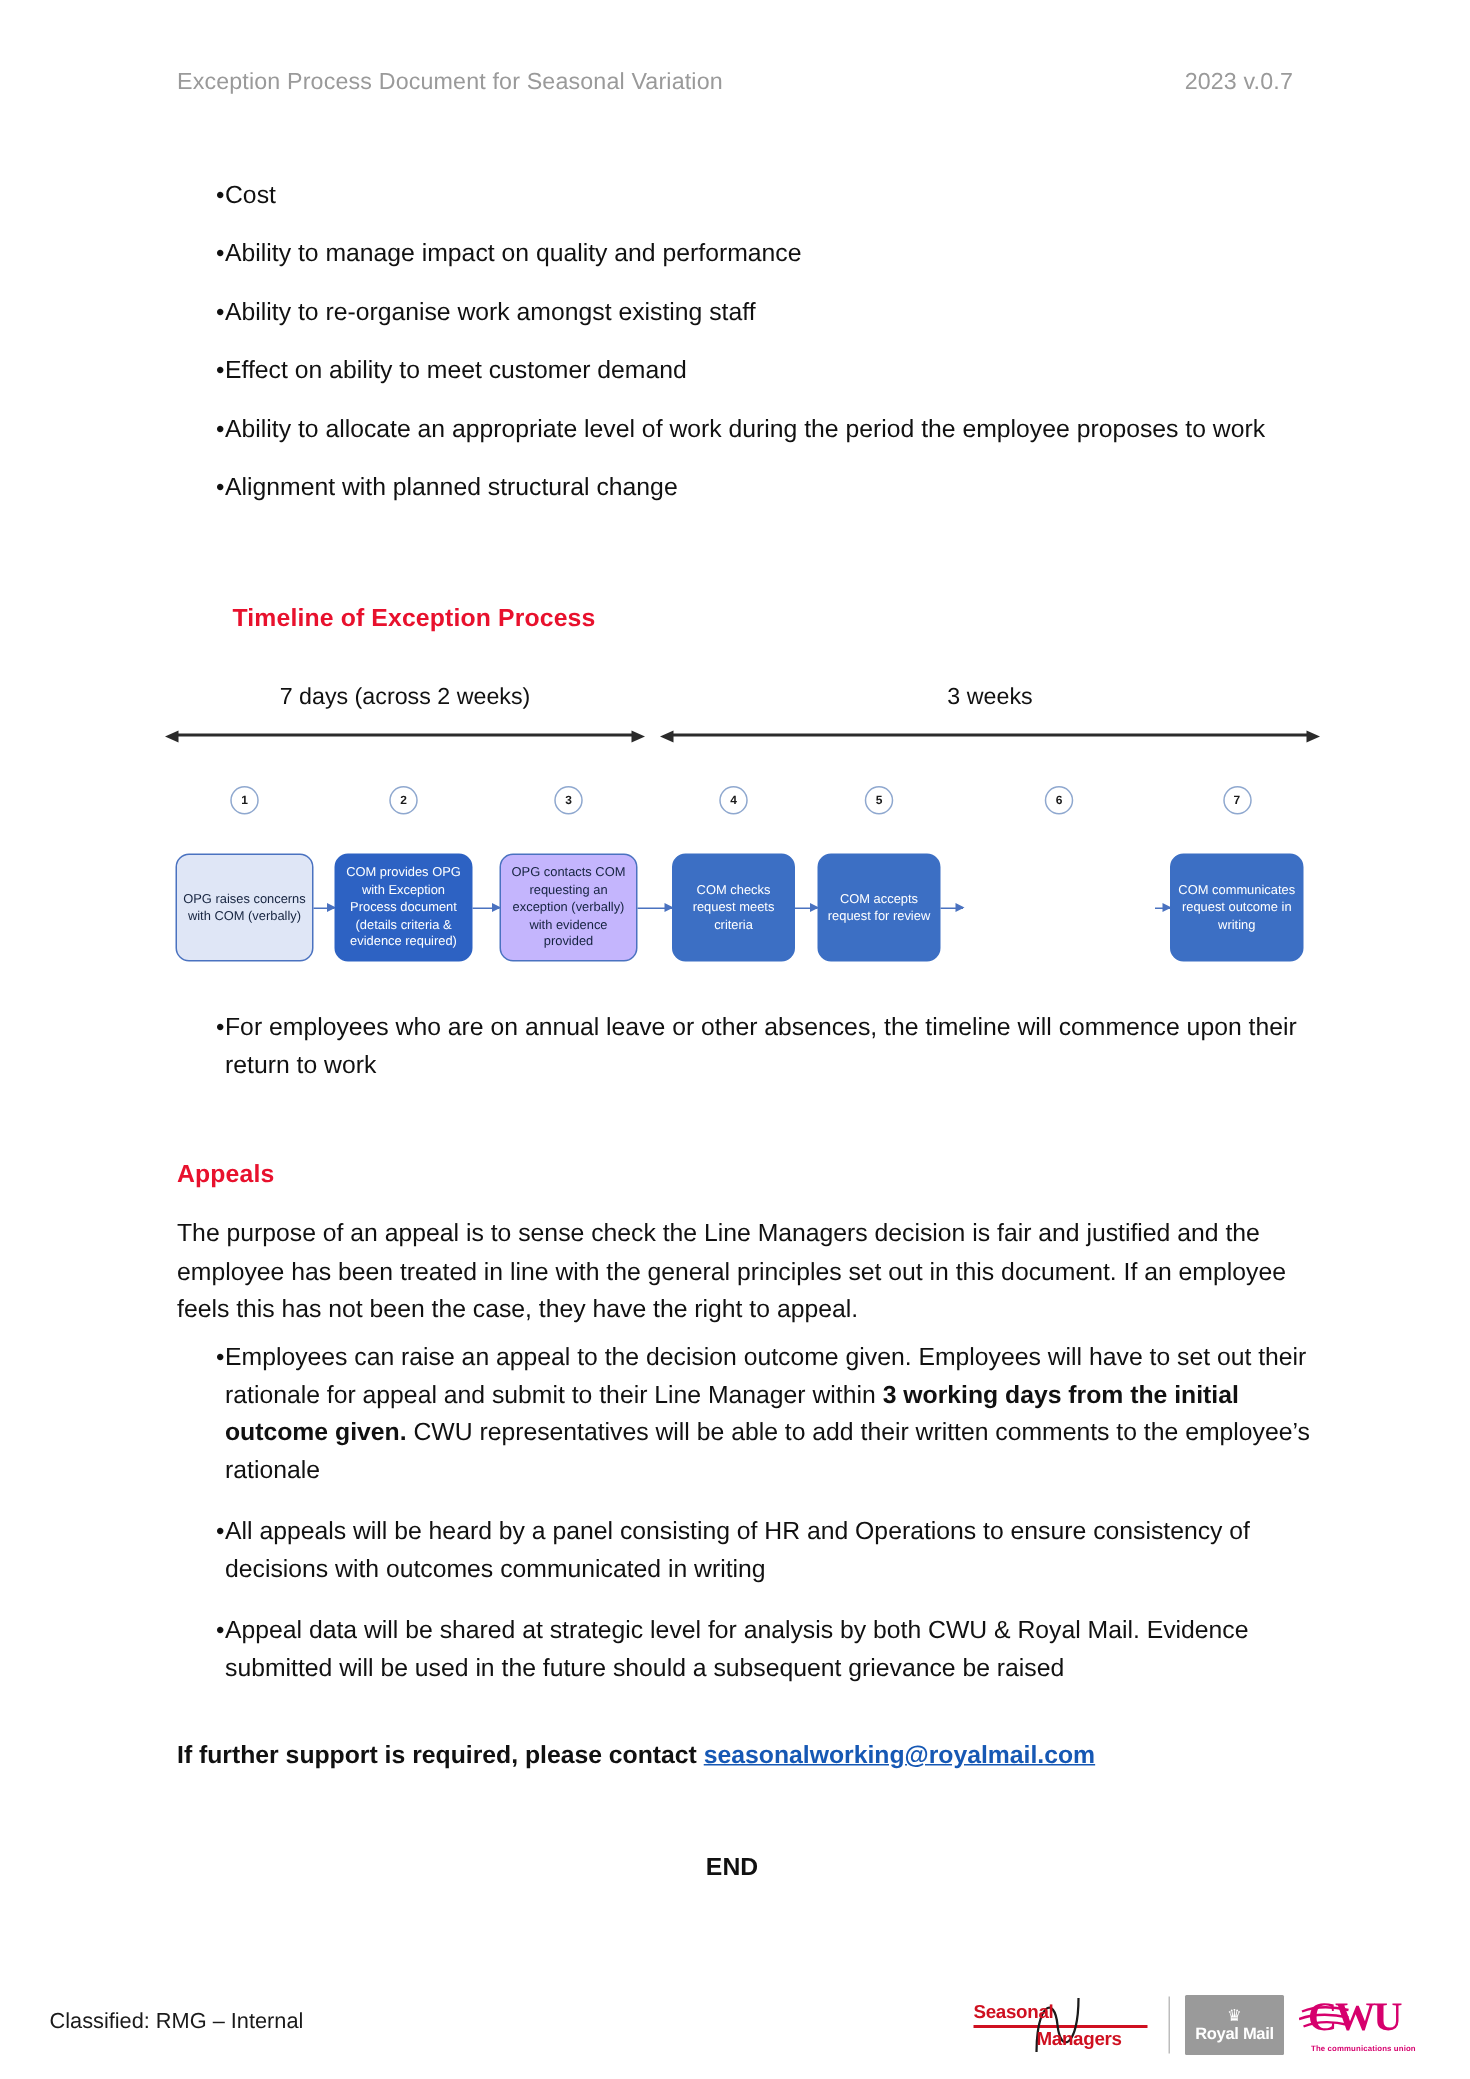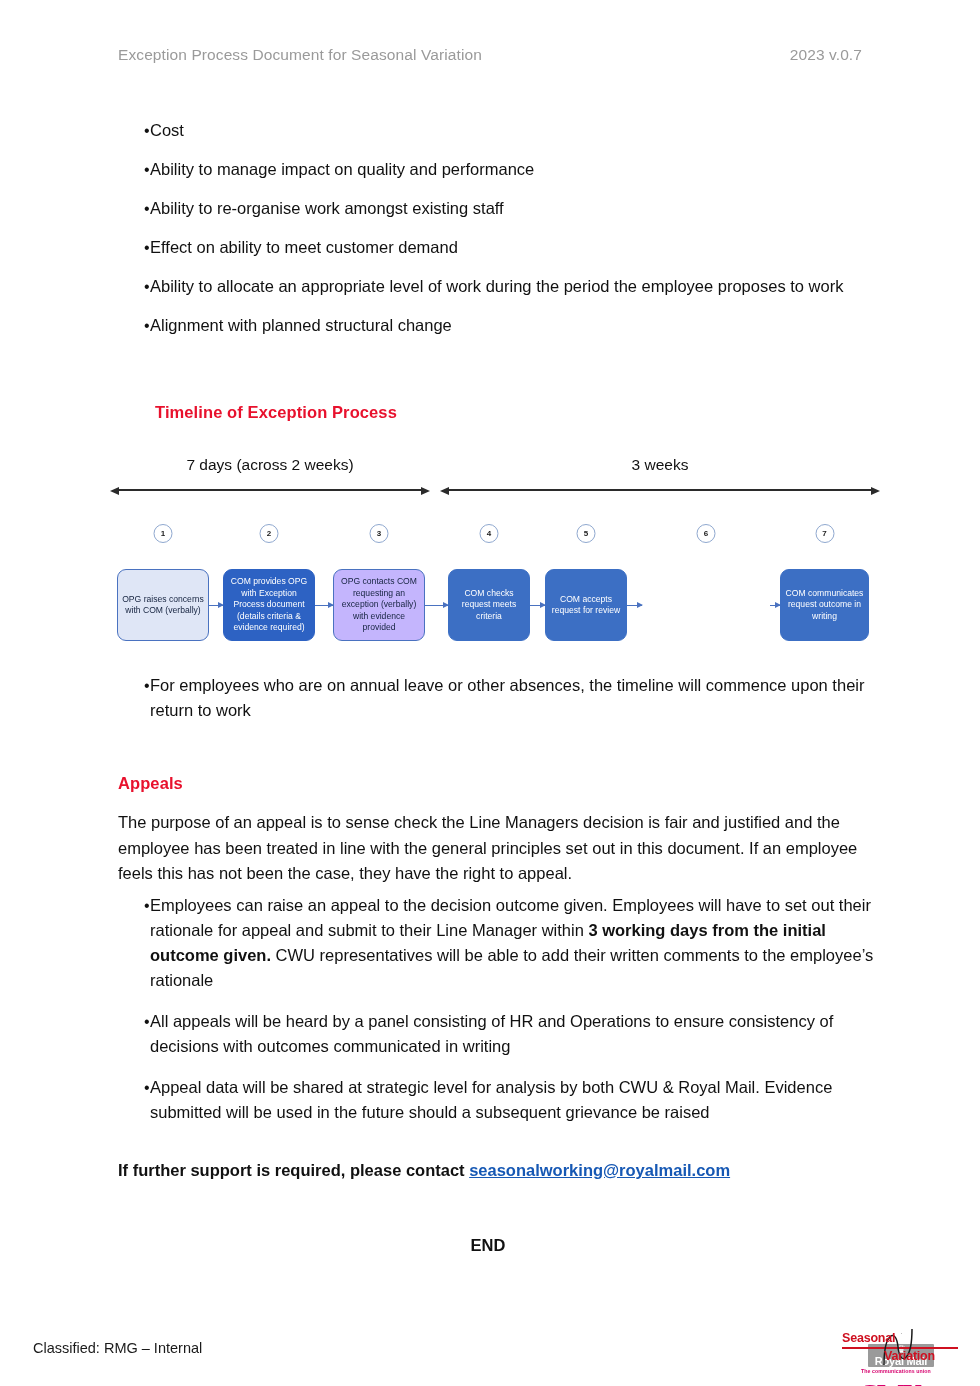--- a/index.html
+++ b/index.html
@@ -217,21 +217,20 @@
     color: #1a1a1a;
   }
   .footer-logos {
     position: absolute;
     right: 18px;
     top: 1322px;
     height: 56px;
     display: flex;
     align-items: center;
     gap: 10px;
-    flex-direction: column;
   }
 
   
   .logo-sv { position: relative; width: 122px; height: 50px; }
   .logo-sv .sv-seasonal {
     position: absolute; top: 9px; left: 2px;
     font-size: 12.5px; font-weight: bold; color: #cf1020;
     letter-spacing: -0.2px;
   }
   .logo-sv .sv-variation {
@@ -397,21 +396,21 @@
 <div class="footer-class">Classified: RMG – Internal</div>
 
 <div class="footer-logos">
 
   <div class="logo-sv">
     <div class="sv-rule"></div>
     <svg width="36" height="44" viewBox="0 0 36 44">
       <path d="M4 40 C4 8, 16 2, 18 22 C20 42, 32 36, 32 4" fill="none" stroke="#1a1a1a" stroke-width="1.5"></path>
     </svg>
     <div class="sv-seasonal">Seasonal</div>
-    <div class="sv-variation">Variation</div>
+    <div class="sv-variation">Managers</div>
   </div>
 
   <div class="logo-divider"></div>
 
   <div class="logo-rm">
     <div class="rm-crown">♛</div>
     <div class="rm-text">Royal Mail</div>
   </div>
 
   <div class="logo-cwu">

